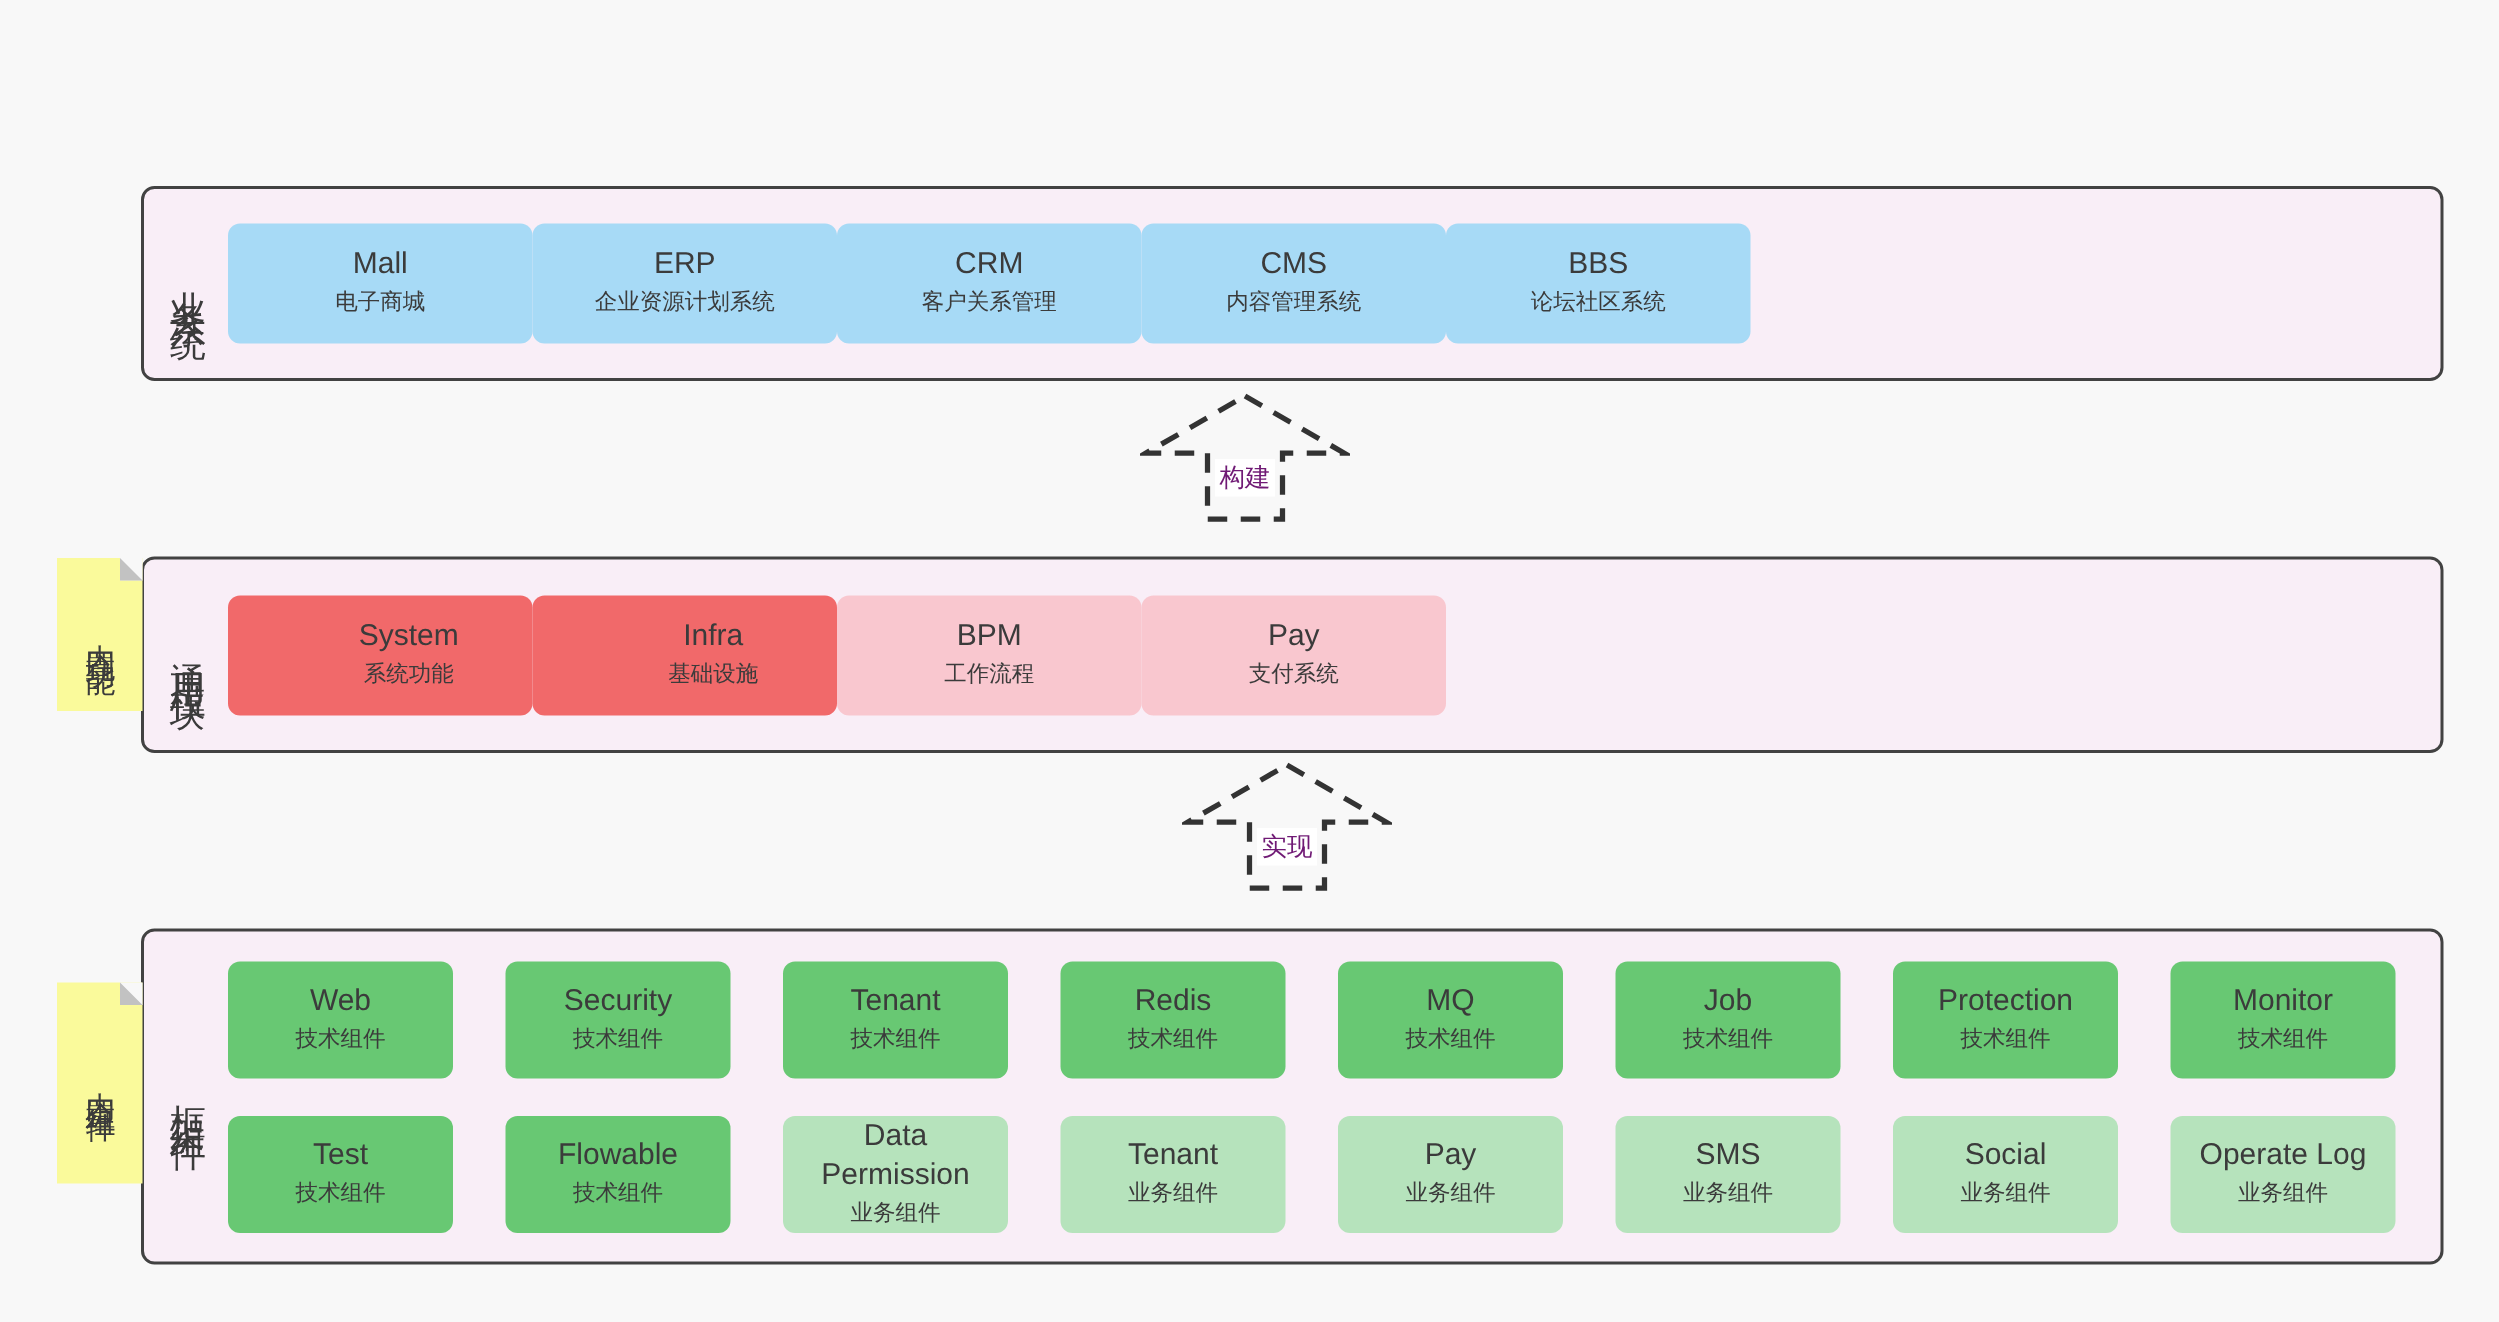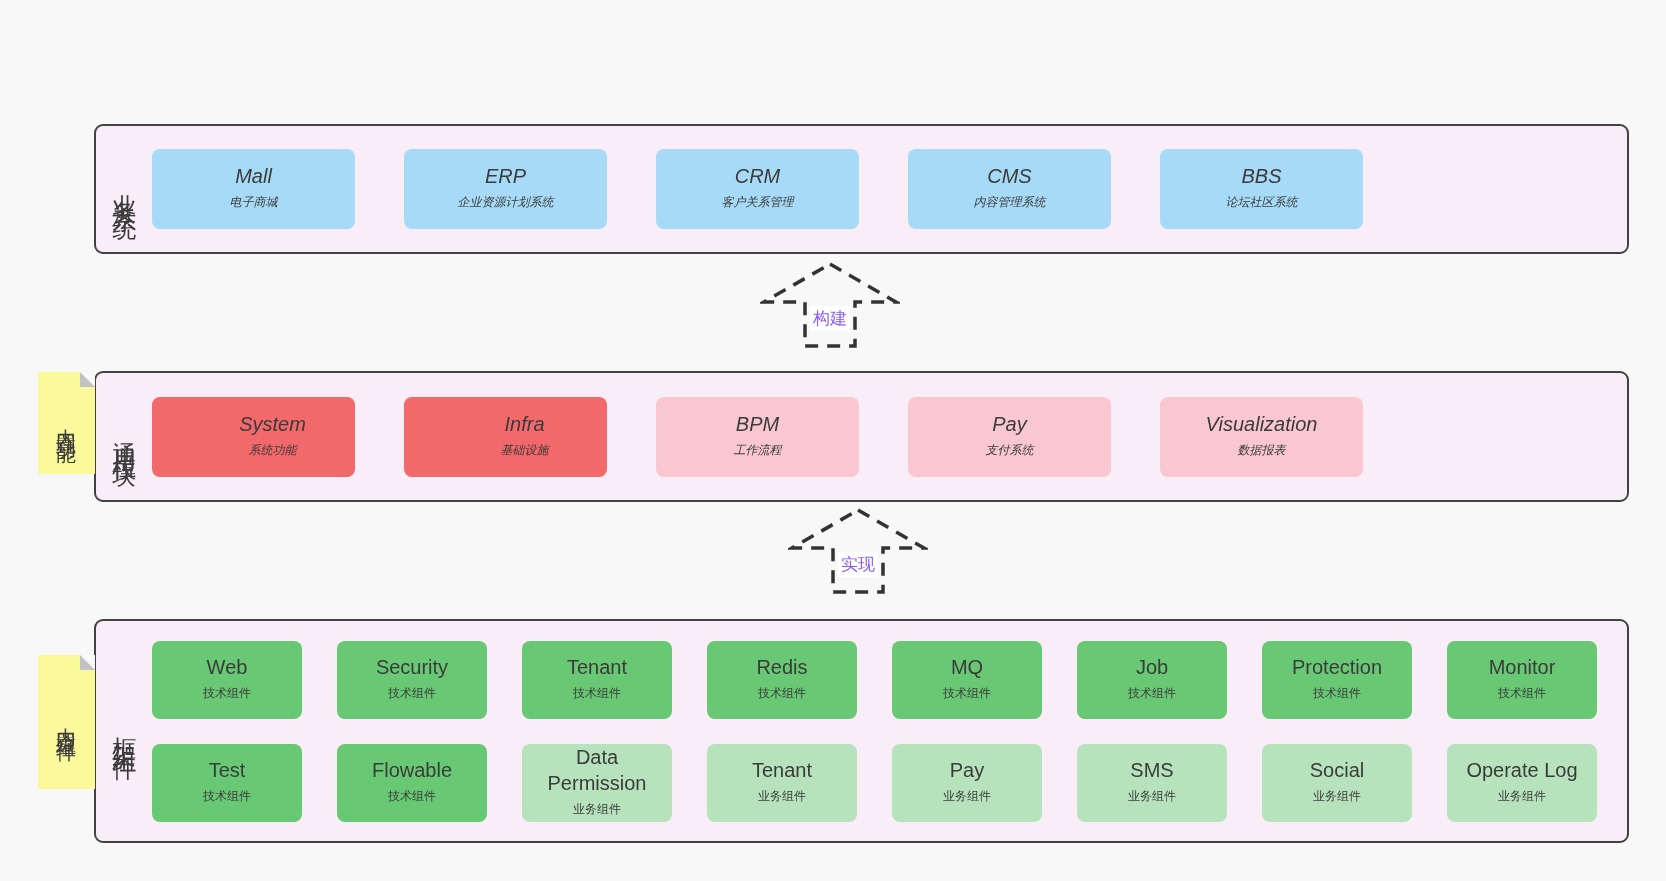--- a/index.html
+++ b/index.html
@@ -22,31 +22,31 @@
   }
   .vtext{
     writing-mode:vertical-rl;text-orientation:upright;
     font-size:24px;letter-spacing:7px;line-height:1.1;color:#3b3b3b;
   }
   .panel-body{
     flex:1;display:flex;flex-direction:column;justify-content:center;
     gap:25px;padding-right:14px;
   }
   .row{display:flex;}
-  .row-6{gap:49px;font-style:italic;}
+  .row-6{}
   .row-8{gap:35px;}
   .box{
     border-radius:8px;display:flex;flex-direction:column;
     align-items:center;justify-content:center;text-align:center;
     box-sizing:border-box;padding:4px 6px;
   }
   .row-6 .box{width:203px;height:80px;}
   .row-8 .box{width:150px;height:78px;align-items:center;}
   .box .t{font-size:20px;line-height:26px;}
-  .box .s{font-size:12px;line-height:26px;}
+  .box .s{font-size:15px;line-height:26px;}
   .blue{background:#a7daf6;}
   .red{background:#f1696a;padding-left:44px;}
   .pink{background:#f9c7cf;text-align:right;}
   .green{background:#68c873;}
   .lightgreen{background:#b6e3bc;}
 
   .note{
     position:absolute;left:38px;width:57px;background:#fafa9b;z-index:2;
     display:flex;align-items:center;justify-content:center;
   }
@@ -58,21 +58,21 @@
     border-top:15px solid #f8f8f8;border-left:15px solid #c2c2c2;
   }
 
   .arrow{position:absolute;width:140px;height:86px;}
   #arrow-build{left:760px;top:262px;}
   #arrow-implement{left:788px;top:508px;}
   .arrow svg{display:block;}
   .arrow-label{
     position:absolute;left:50%;top:44px;transform:translateX(-50%);
     background:#ffffff;padding:1px 3px;font-size:17px;white-space:nowrap;
-    color:#8b5cf6;
+    color:#701a75;
   }
 </style>
 </head>
 <body>
 
 <div>
 
   <section class="panel" id="panel-business">
     <div class="panel-label">
       <span class="vtext">业务系统</span>
@@ -129,24 +129,20 @@
           <div class="s">基础设施</div>
         </div>
         <div class="box pink">
           <div class="t">BPM</div>
           <div class="s">工作流程</div>
         </div>
         <div class="box pink">
           <div class="t">Pay</div>
           <div class="s">支付系统</div>
         </div>
-        <div class="box pink">
-          <div class="t">Visualization</div>
-          <div class="s">数据报表</div>
-        </div>
       </div>
     </div>
   </section>
 
   <div class="arrow" id="arrow-implement">
     <svg width="140" height="86" viewBox="0 0 140 86">
       <path d="M70,2 L136,40 L95,40 L95,84 L45,84 L45,40 L4,40 Z" fill="#f8f8f8" stroke="#333333" stroke-width="3.5" stroke-dasharray="13 9"></path>
     </svg>
     <span class="arrow-label">实现</span>
   </div>

